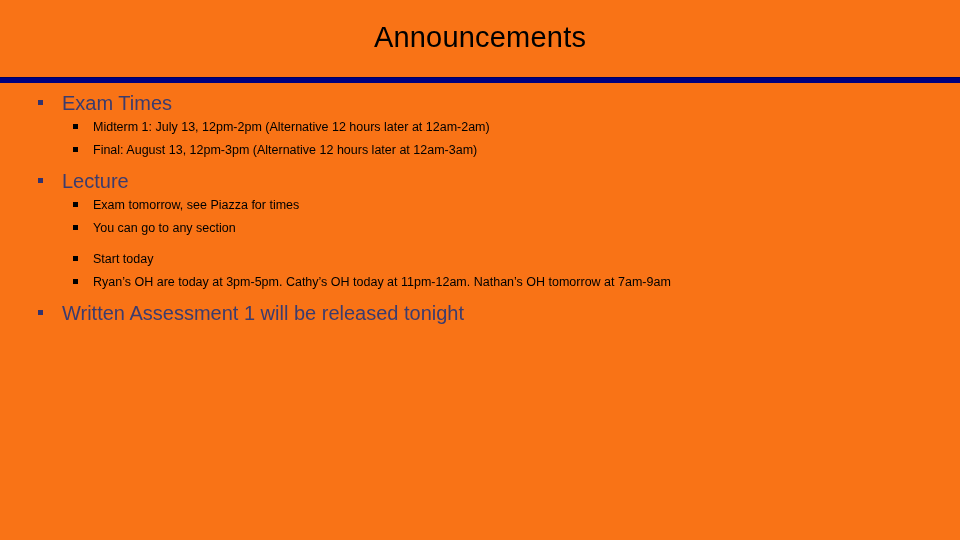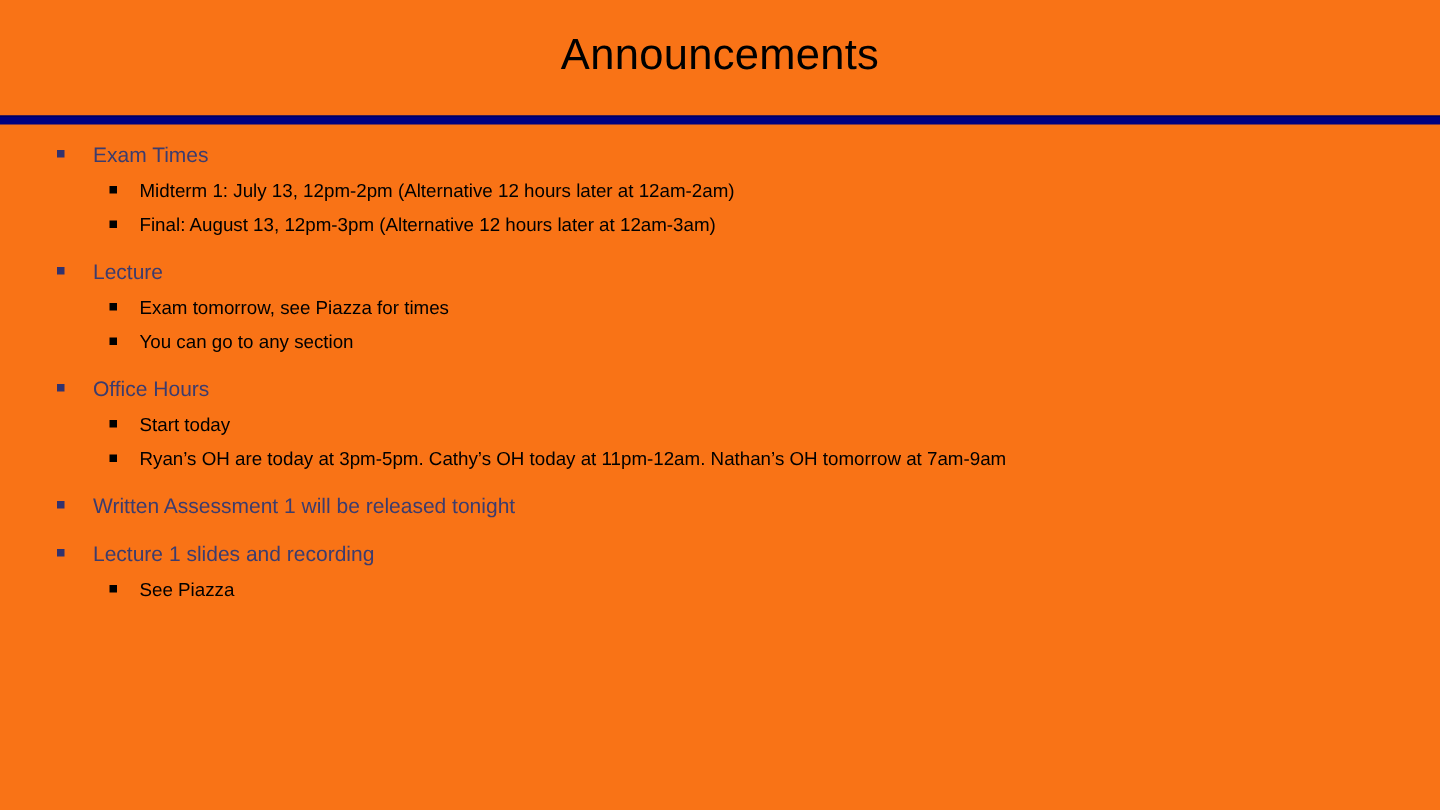--- a/index.html
+++ b/index.html
@@ -67,21 +67,21 @@
   }
   .bullet-1 {
     position: absolute;
     left: -24px;
     top: 8px;
     width: 5px;
     height: 5px;
     background: #32326e;
   }
   .head-text {
-    font-size: 14px;
+    font-size: 20px;
     color: #3c3c6e;
     font-weight: 400;
     line-height: 23px;
     white-space: nowrap;
   }
   li.item-2 {
     position: relative;
     padding-left: 31px;
     height: 23px;
   }
@@ -151,24 +151,20 @@
           <li class="item-2">
             <span class="bullet-2"></span>
             <span class="sub-text">You can go to any section</span>
           </li>
         </ul>
       </li>
 
       <div class="group-gap"></div>
 
       <li class="item-1">
-        <div class="head-row">
-          <span class="bullet-1"></span>
-          <span class="head-text">Office Hours</span>
-        </div>
         <ul class="lvl2 sub-list-pad-top">
           <li class="item-2">
             <span class="bullet-2"></span>
             <span class="sub-text">Start today</span>
           </li>
           <li class="item-2">
             <span class="bullet-2"></span>
             <span class="sub-text">Ryan’s OH are today at 3pm-5pm. Cathy’s OH today at 11pm-12am. Nathan’s OH tomorrow at 7am-9am</span>
           </li>
         </ul>
@@ -178,29 +174,17 @@
 
       <li class="item-1">
         <div class="head-row">
           <span class="bullet-1"></span>
           <span class="head-text">Written Assessment 1 will be released tonight</span>
         </div>
       </li>
 
       <div class="group-gap"></div>
 
-      <li class="item-1">
-        <div class="head-row">
-          <span class="bullet-1"></span>
-          <span class="head-text">Lecture 1 slides and recording</span>
-        </div>
-        <ul class="lvl2 sub-list-pad-top">
-          <li class="item-2">
-            <span class="bullet-2"></span>
-            <span class="sub-text">See Piazza</span>
-          </li>
-        </ul>
-      </li>
 
     </ul>
   </div>
 
 </div>
 
 </body></html>

